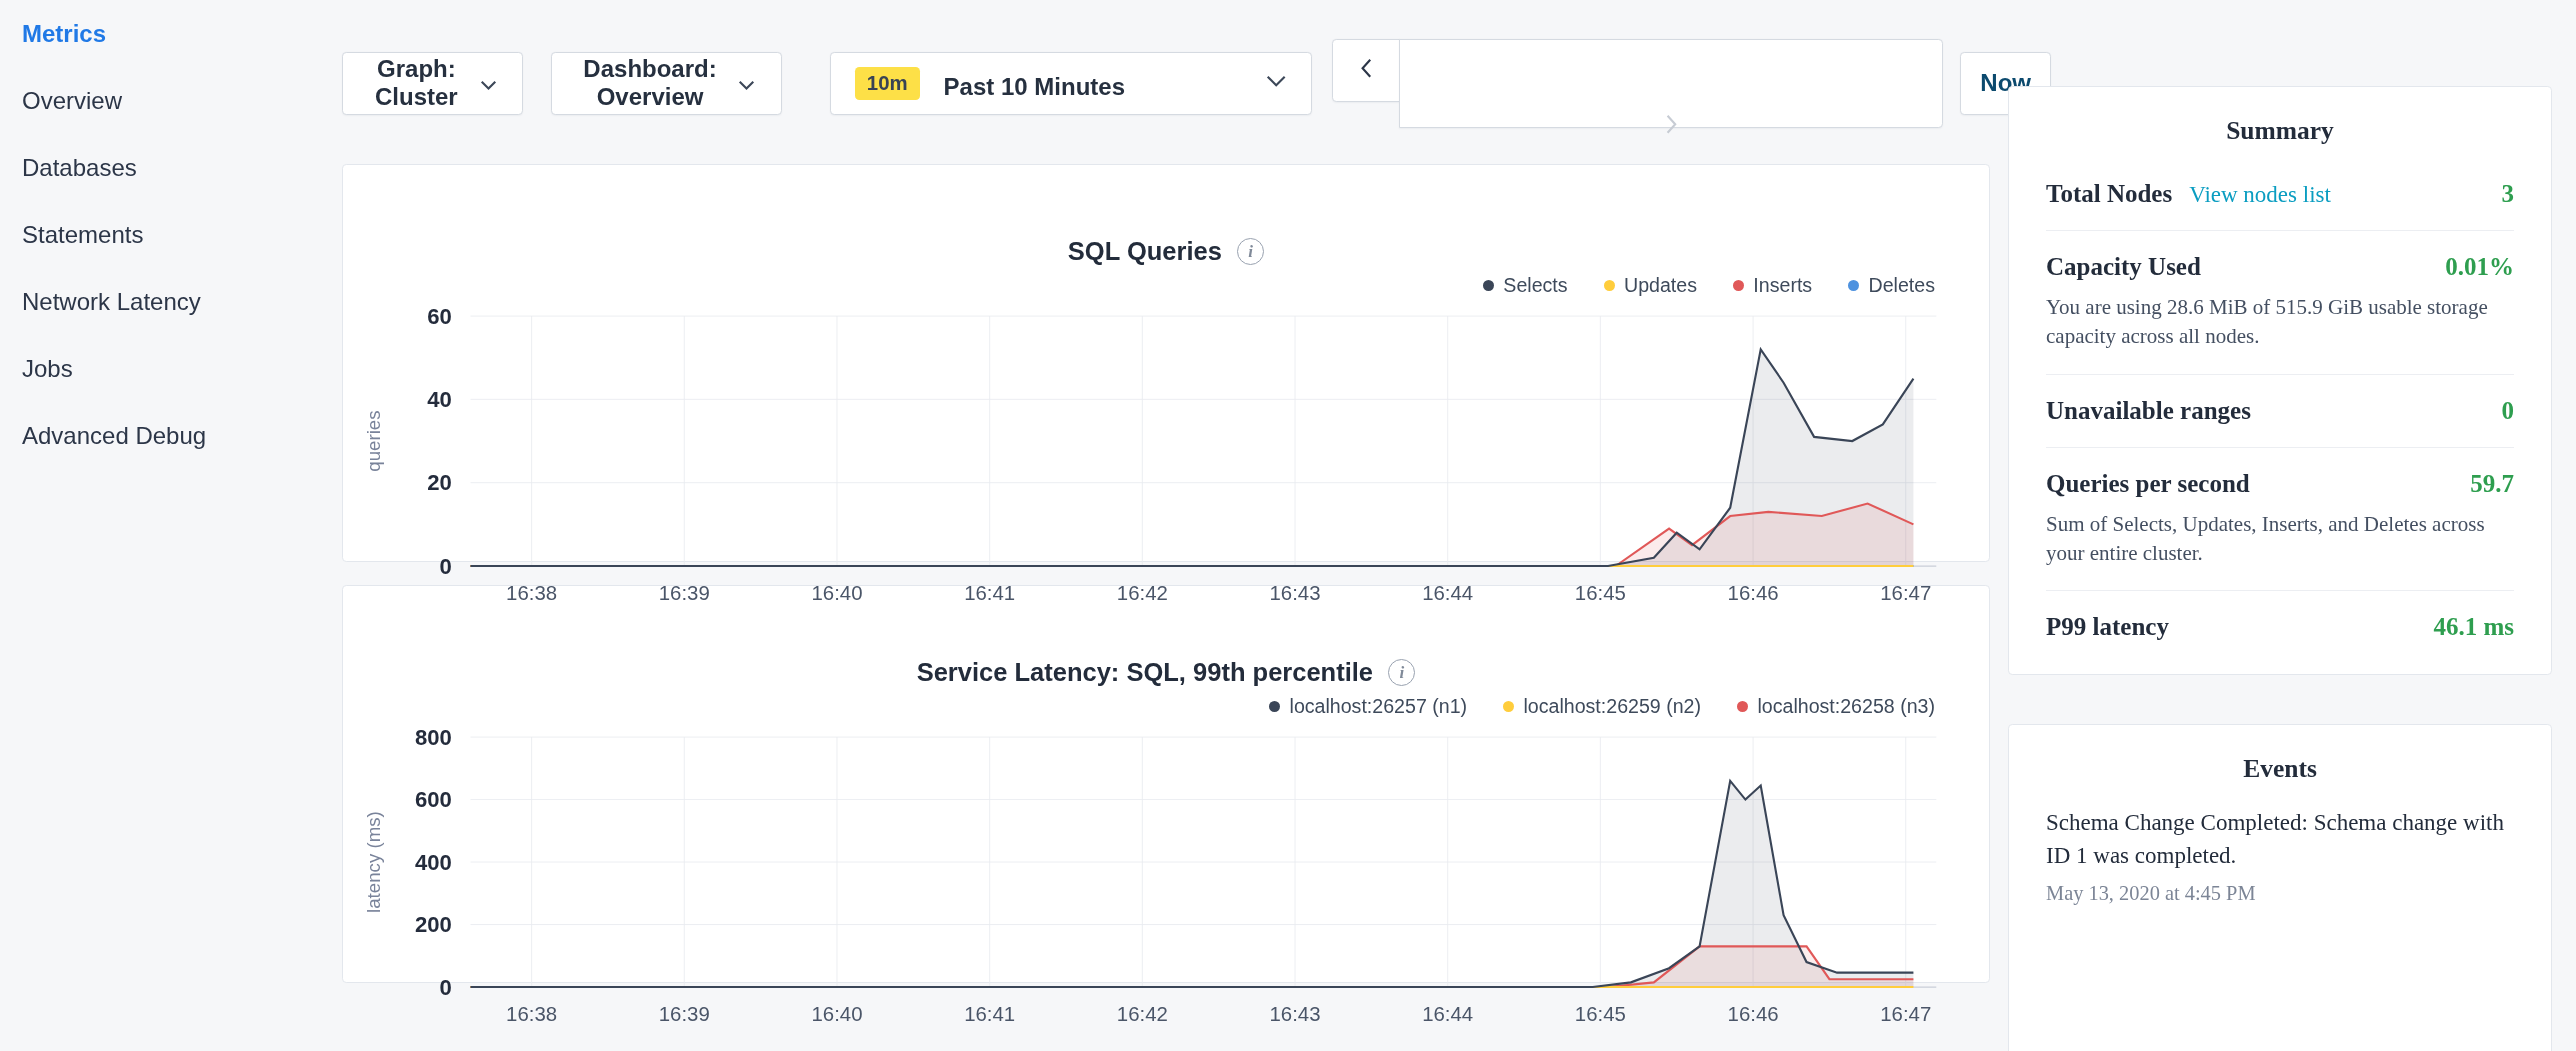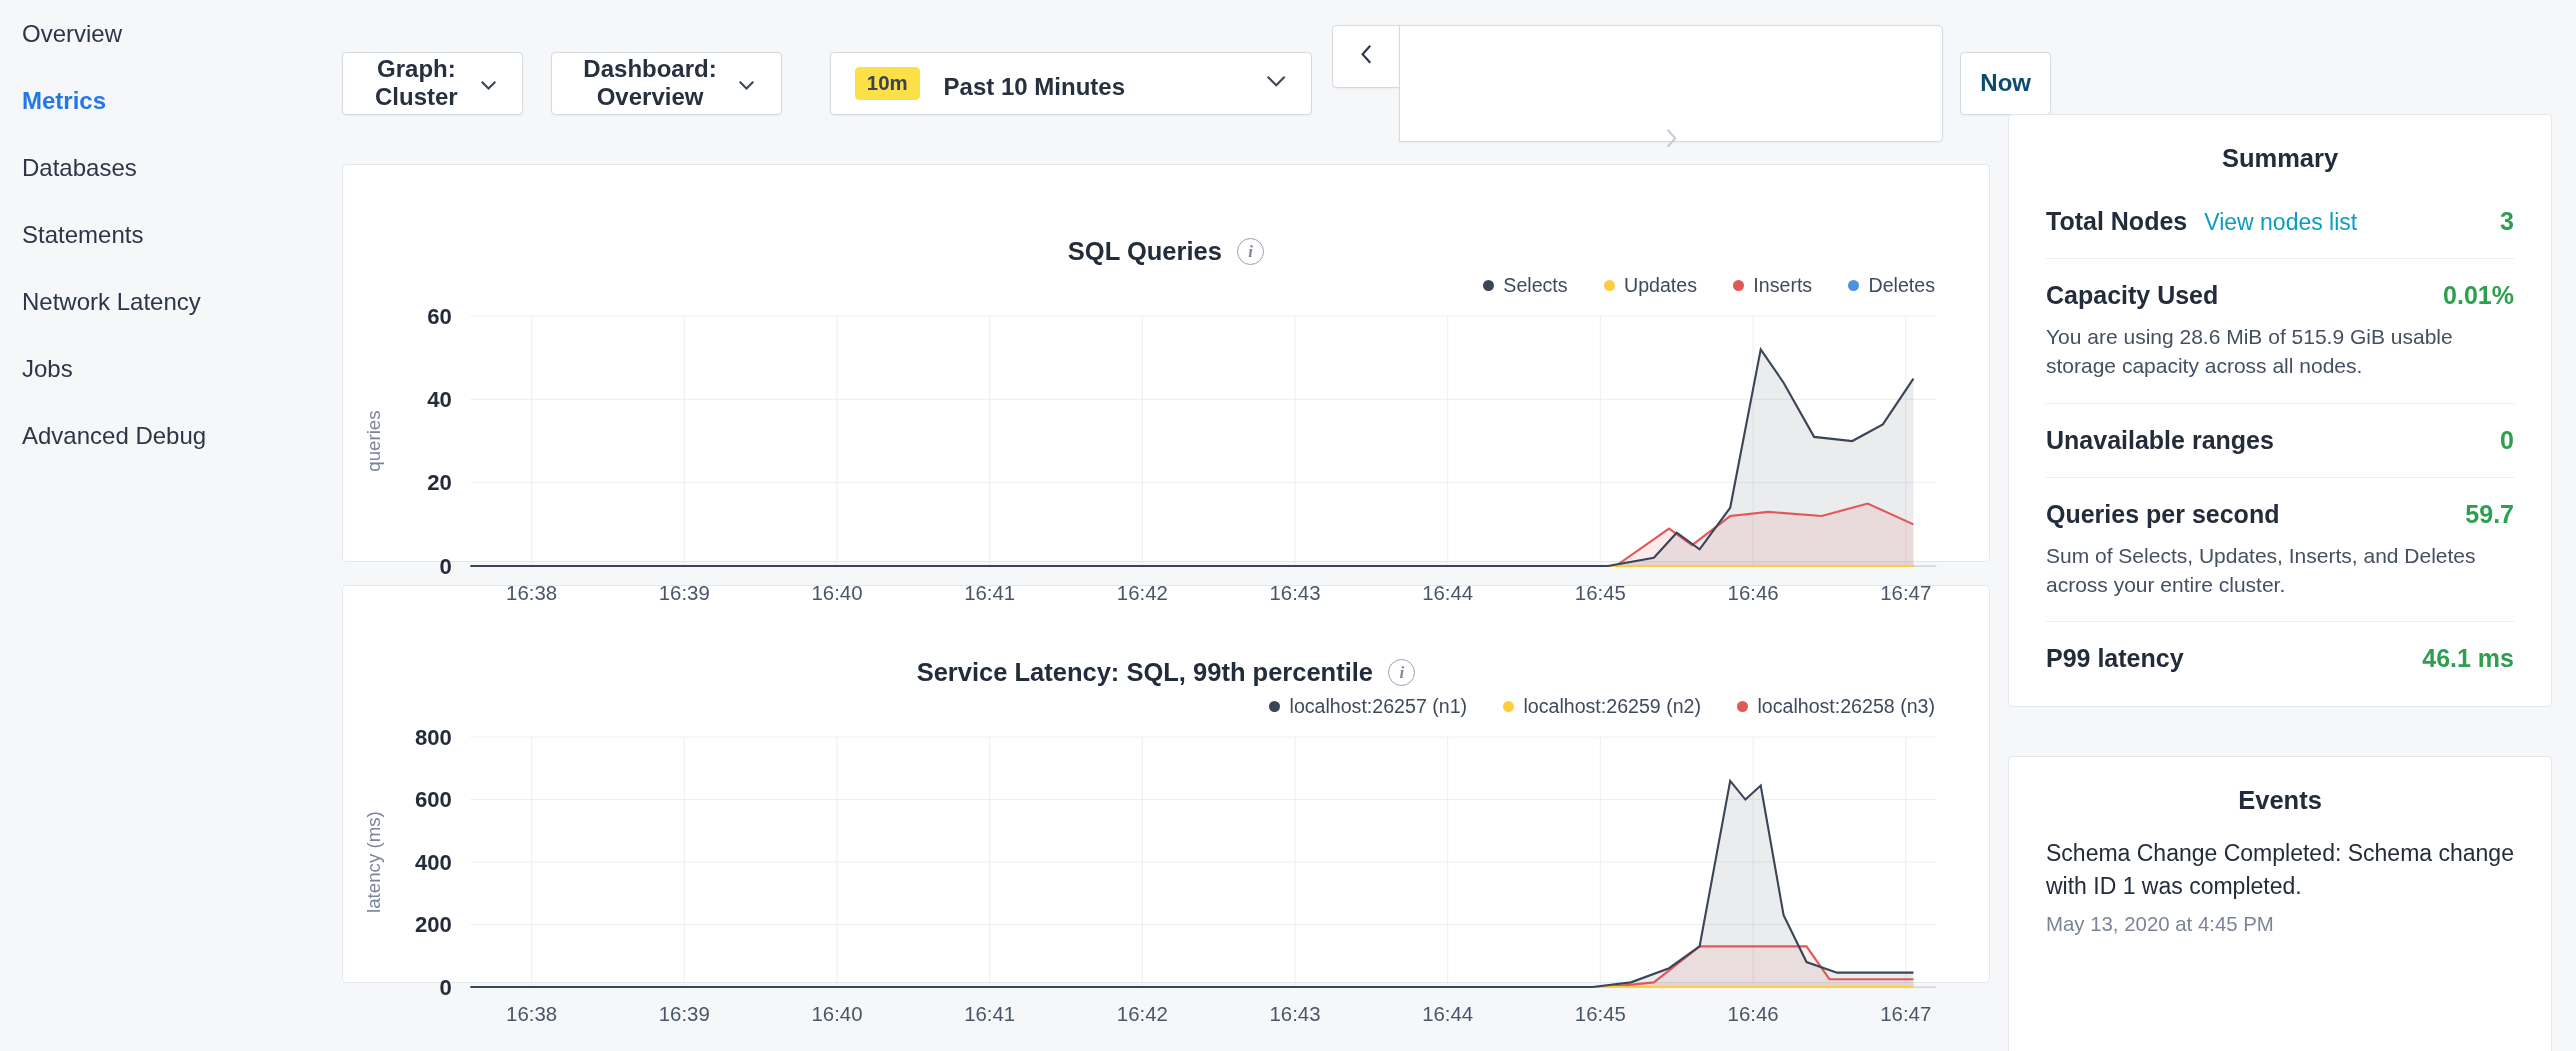--- a/index.html
+++ b/index.html
@@ -39,40 +39,40 @@
   .chart-card { background:#fff; border:0.9px solid #e3e7ed; border-radius:4.3px; height:398px; padding-top:22px; }
   .chart-card + .chart-card { margin-top:23px; }
   .chart-title-row { display:flex; justify-content:center; align-items:center; gap:15.3px; font-size:25.5px; font-weight:bold; color:#232c3b; height:34px;margin-top:48px; }
   .info-icon { width:27px; height:27px; border:1.7px solid #99a2b0; border-radius:50%; color:#808a99; font-size:17px;
     display:flex; align-items:center; justify-content:center; font-style:italic; font-family:"Liberation Serif", serif; cursor:pointer; flex:0 0 27px; }
   .legend-row { display:flex; justify-content:flex-end; gap:36px; padding-right:54px; margin-top:3.4px; height:27px; align-items:center; }
   .legend-item { display:flex; align-items:center; gap:9.4px; font-size:19.6px; color:#3e4a5b; cursor:pointer; }
   .legend-dot { width:11px; height:11px; border-radius:50%; flex:0 0 11px; }
   .chart-svg { margin-top:5.1px; }
   
-  .right { flex:0 0 544px; width:544px; margin-left:18px; padding-top:114px; }
+  .right { flex:0 0 544px; width:544px; margin-left:18px; padding-top:86px;font-family:Liberation Serif, serif; }
   .side-card { background:#fff; border:0.9px solid #e3e7ed; border-radius:4.3px; padding:25.5px 37px 10.2px 37px; }
   .side-card-title { text-align:center; font-size:25.5px; font-weight:bold; color:#232c3b; margin:3.4px 0 12px 0; }
   .summary-row { padding:22px 0; border-bottom:0.9px solid #eceef2; }
   .summary-row:last-child { border-bottom:none; }
   .row-head { display:flex; align-items:baseline; }
   .row-label { font-size:25px; font-weight:bold; color:#232c3b;text-align:right; }
   .row-link { font-size:23px; color:var(--link-teal,#0a9dc1); margin-left:17px; cursor:pointer; }
   .row-value { margin-left:auto; font-size:25px; font-weight:bold; color:var(--value-green,#2e9e4f); }
   .row-desc { margin-top:12px; font-size:21px; color:#444f61; line-height:1.4; }
   .events-card { margin-top:49px; height:357px; }
   .event-message { margin-top:22px; font-size:23px; color:#232c3b; line-height:1.45; }
   .event-time { margin-top:10.2px; font-size:20.4px; color:#7c8596; }
 </style>
 </head>
 <body>
 
 <nav class="sidebar">
+  <div class="nav-item active">Metrics</div>
   <div class="nav-item">Overview</div>
-  <div class="nav-item active">Metrics</div>
   <div class="nav-item">Databases</div>
   <div class="nav-item">Statements</div>
   <div class="nav-item">Network Latency</div>
   <div class="nav-item">Jobs</div>
   <div class="nav-item">Advanced Debug</div>
 </nav>
 
 <main class="main">
 
   <div class="controls-row">

